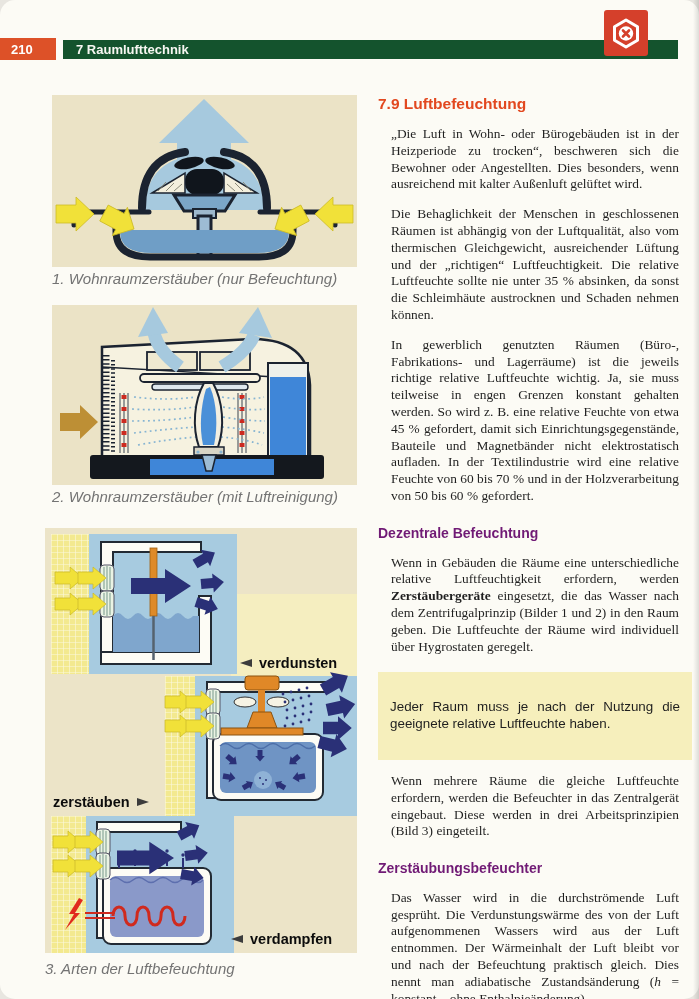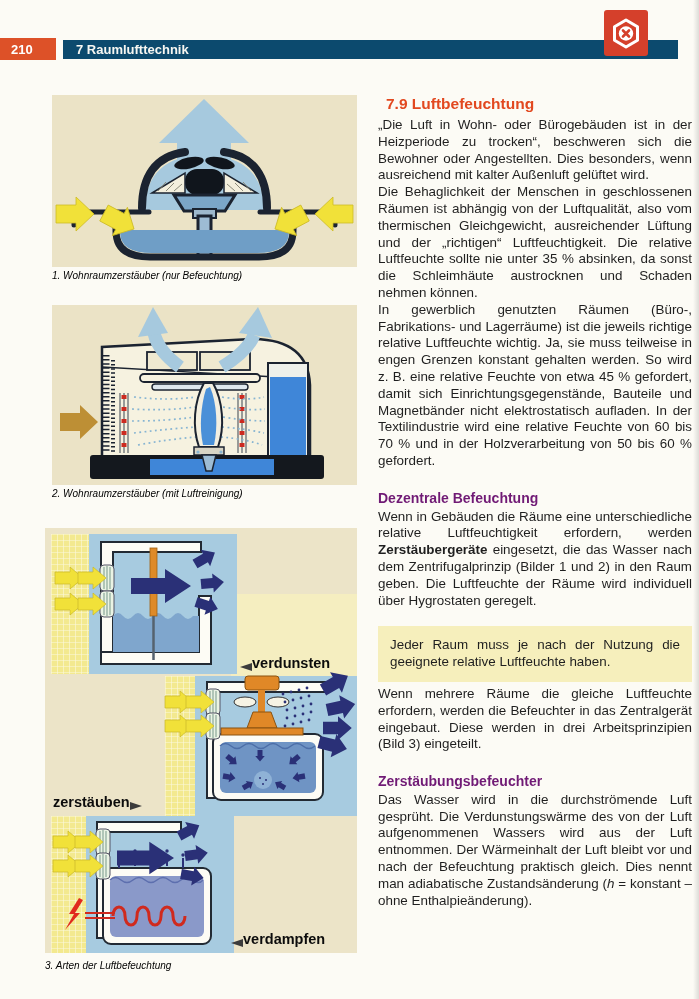--- a/index.html
+++ b/index.html
@@ -1,48 +1,48 @@
 <!DOCTYPE html>
 <html lang="de"><head>
 <meta charset="utf-8">
 <style>
   html,body{margin:0;padding:0;}
   body{width:699px;height:999px;overflow:hidden;background:#e8e6e0;}
   .page{position:relative;width:699px;height:999px;background:#fcfbf5;
-        font-family:"Liberation Sans",sans-serif;color:#222;}
+        font-family:"Liberation Sans",sans-serif;color:#222;border-radius:15px;}
   .scan-edge{position:absolute;right:0;top:0;width:6px;height:100%;
         background:linear-gradient(to right,rgba(0,0,0,0),rgba(0,0,0,.12));}
 
   
   .pagenum-box{position:absolute;left:0;top:38px;width:56px;height:22px;background:#dd5128;
         color:#fff;font-size:13px;font-weight:bold;display:flex;align-items:center;
         padding-left:11px;box-sizing:border-box;}
-  .chapter-bar{position:absolute;left:63px;top:40px;width:615px;height:19px;background:#0c4a6e;
+  .chapter-bar{position:absolute;left:63px;top:40px;width:615px;height:19px;background:#14532d;
         color:#f7f7f2;font-size:13px;font-weight:600;display:flex;align-items:center;
         padding-left:13px;box-sizing:border-box;}
   .logo{position:absolute;left:604px;top:10px;width:44px;height:46px;}
 
   
   .fig{position:absolute;}
-  .caption{position:absolute;font-size:10px;font-style:italic;color:#000000;white-space:nowrap;}
+  .caption{position:absolute;font-size:15px;font-style:italic;color:#737373;white-space:nowrap;}
   .fig3-label{position:absolute;font-size:14.5px;font-weight:bold;color:#0c0c0c;
-        display:flex;align-items:flex-end;white-space:nowrap;}
+        display:flex;align-items:center;gap:7px;white-space:nowrap;}
   .tri-left{width:0;height:0;border-top:4.5px solid transparent;border-bottom:4.5px solid transparent;
         border-right:12px solid #3c3c3c;}
   .tri-right{width:0;height:0;border-top:4.5px solid transparent;border-bottom:4.5px solid transparent;
         border-left:12px solid #3c3c3c;}
 
   
   .right-col{position:absolute;left:378px;top:95px;width:314px;font-size:13.4px;
         line-height:16.8px;text-align:justify;color:#1f1f1f;}
   .right-col h1{color:#e2481f;font-size:15.5px;line-height:18px;font-weight:bold;
-        margin:0 0 4px 8px;text-align:left;}
+        margin:0 0 4px 0;text-align:left;}
   .right-col h2{font-size:14px;font-weight:bold;color:#701a75;margin:20px 0 2px 0;text-align:left;}
-  .right-col p{margin:0;}
-  .infobox{background:#f6efbc;padding:11px 12px;margin:17px 0 4px 0;}
+  .right-col p{margin:13px;font-family:Liberation Serif, serif;}
+  .infobox{background:#f6efbc;padding:27px 12px;margin:17px 0 4px 0;}
 </style>
 </head>
 <body>
 
 <div class="page">
 
   <div class="pagenum-box">
     <span>210</span>
   </div>
   <div class="chapter-bar">

